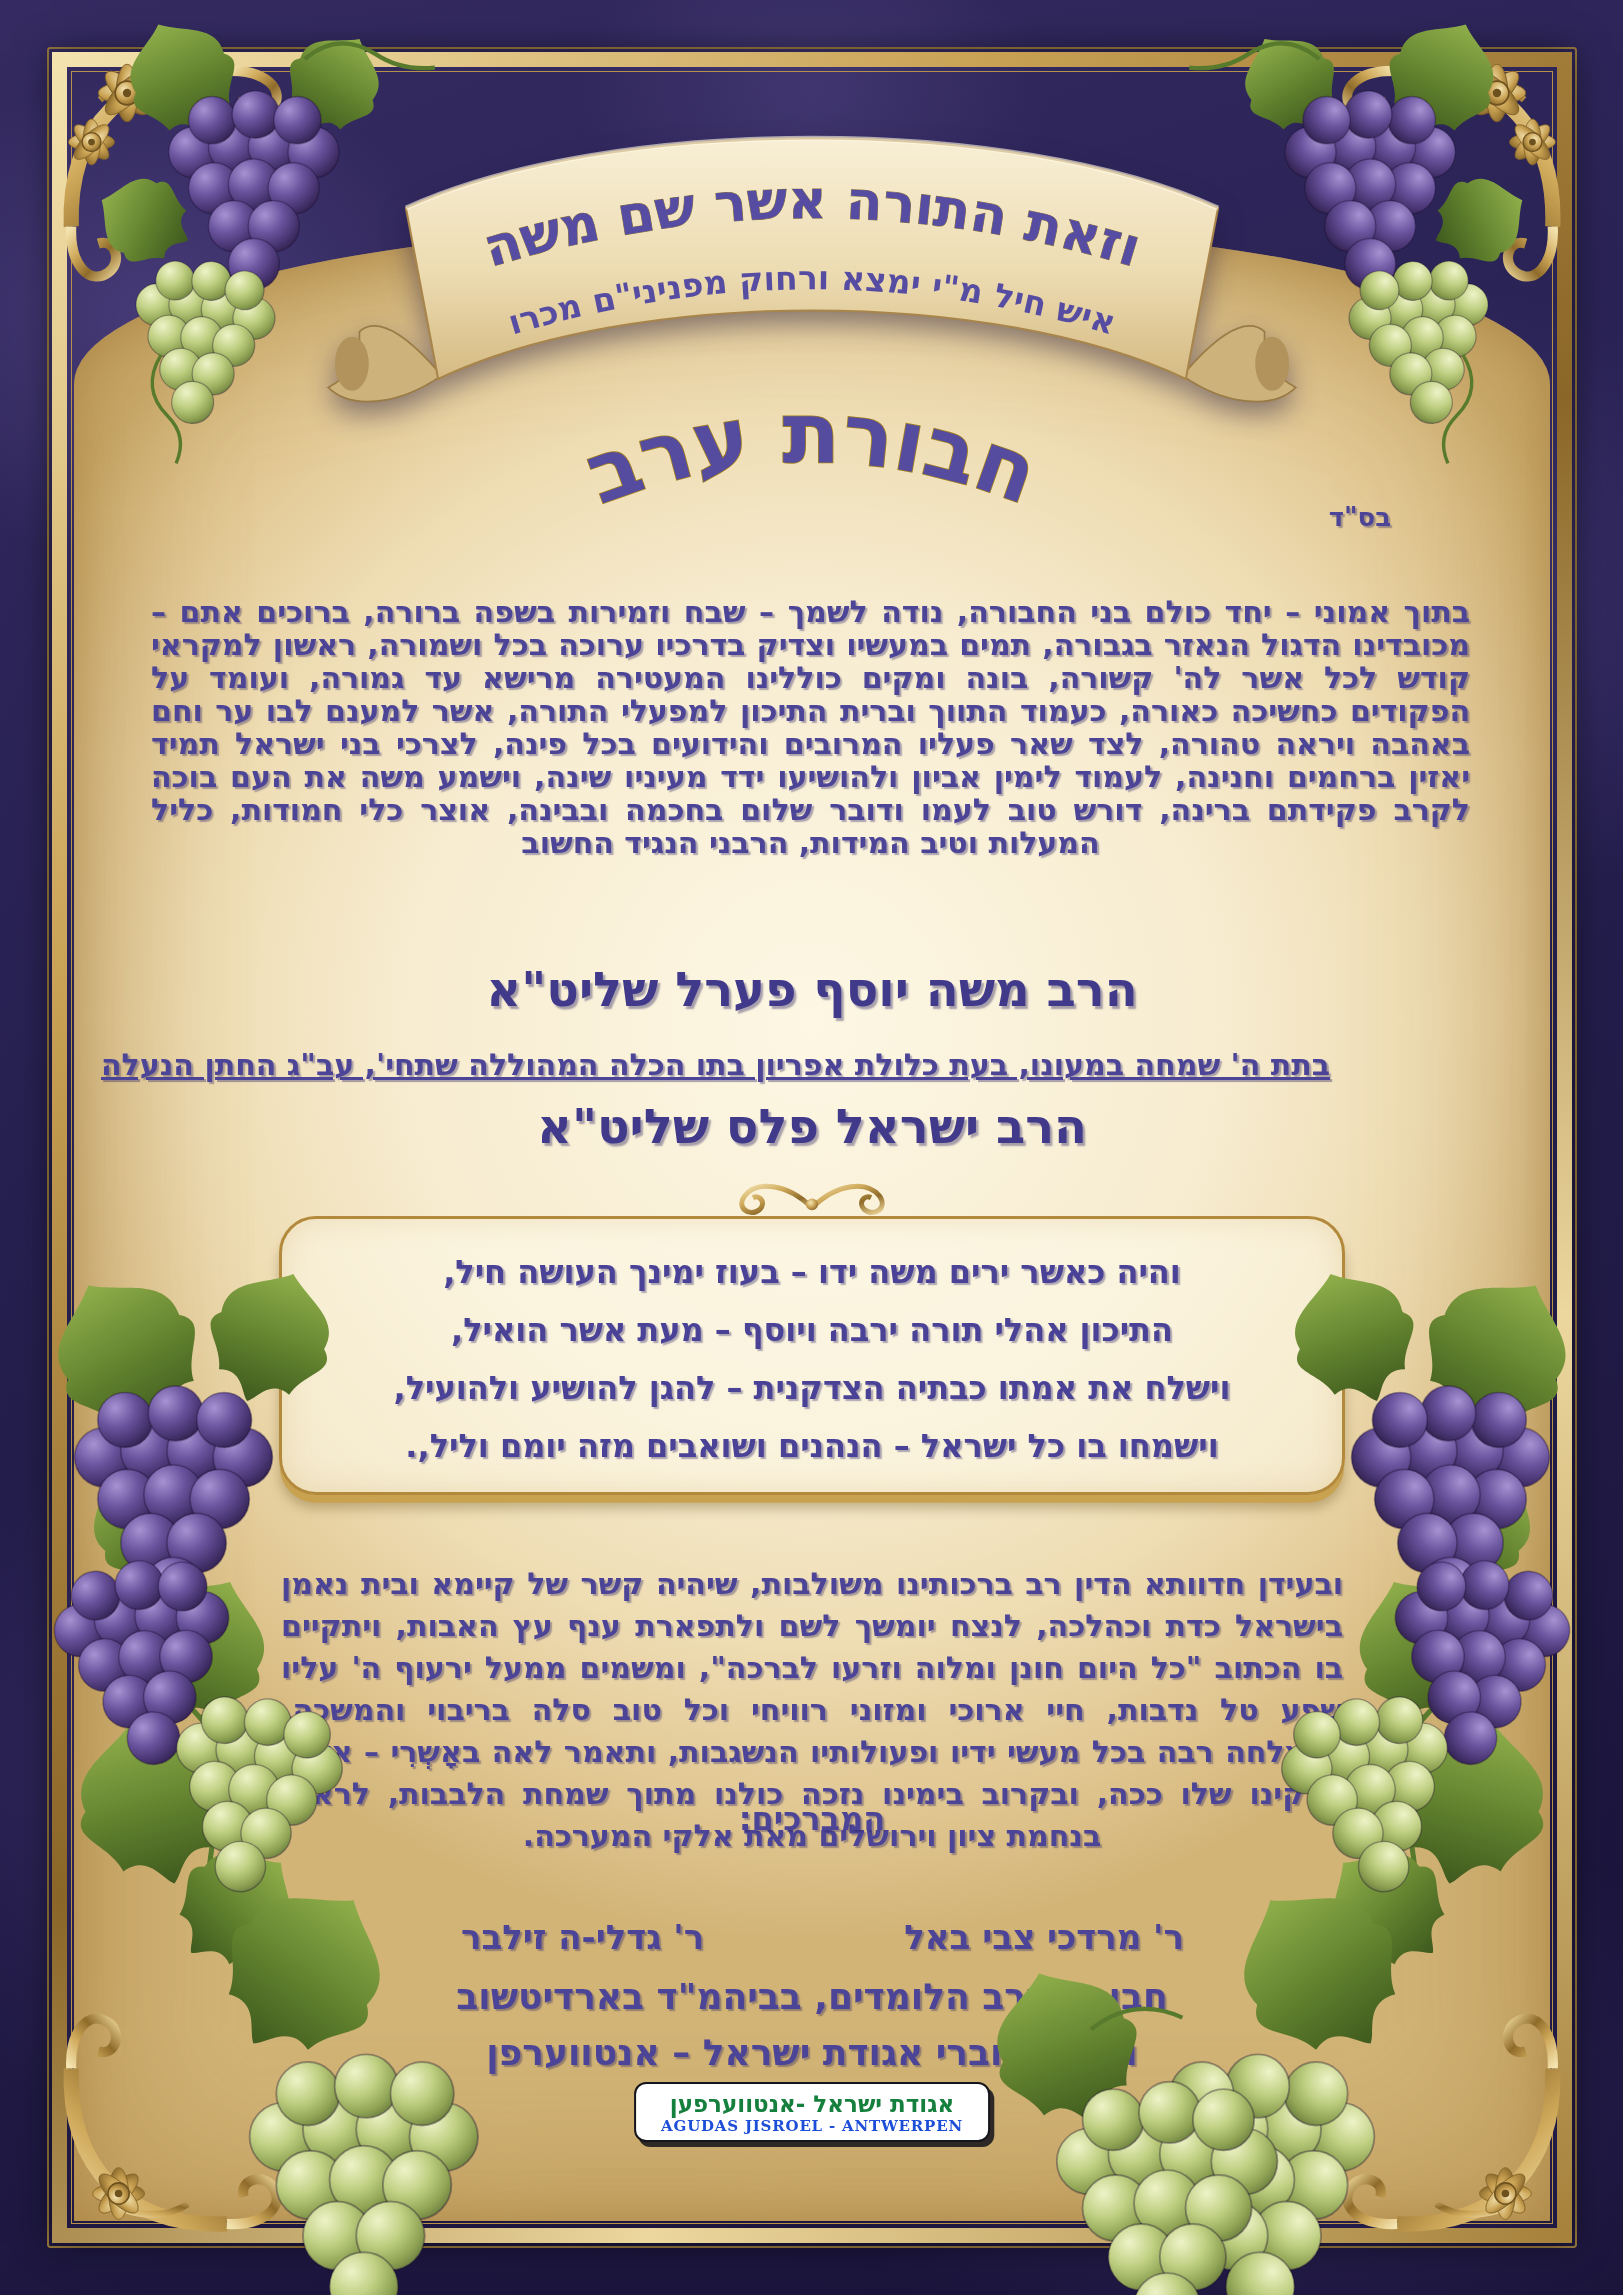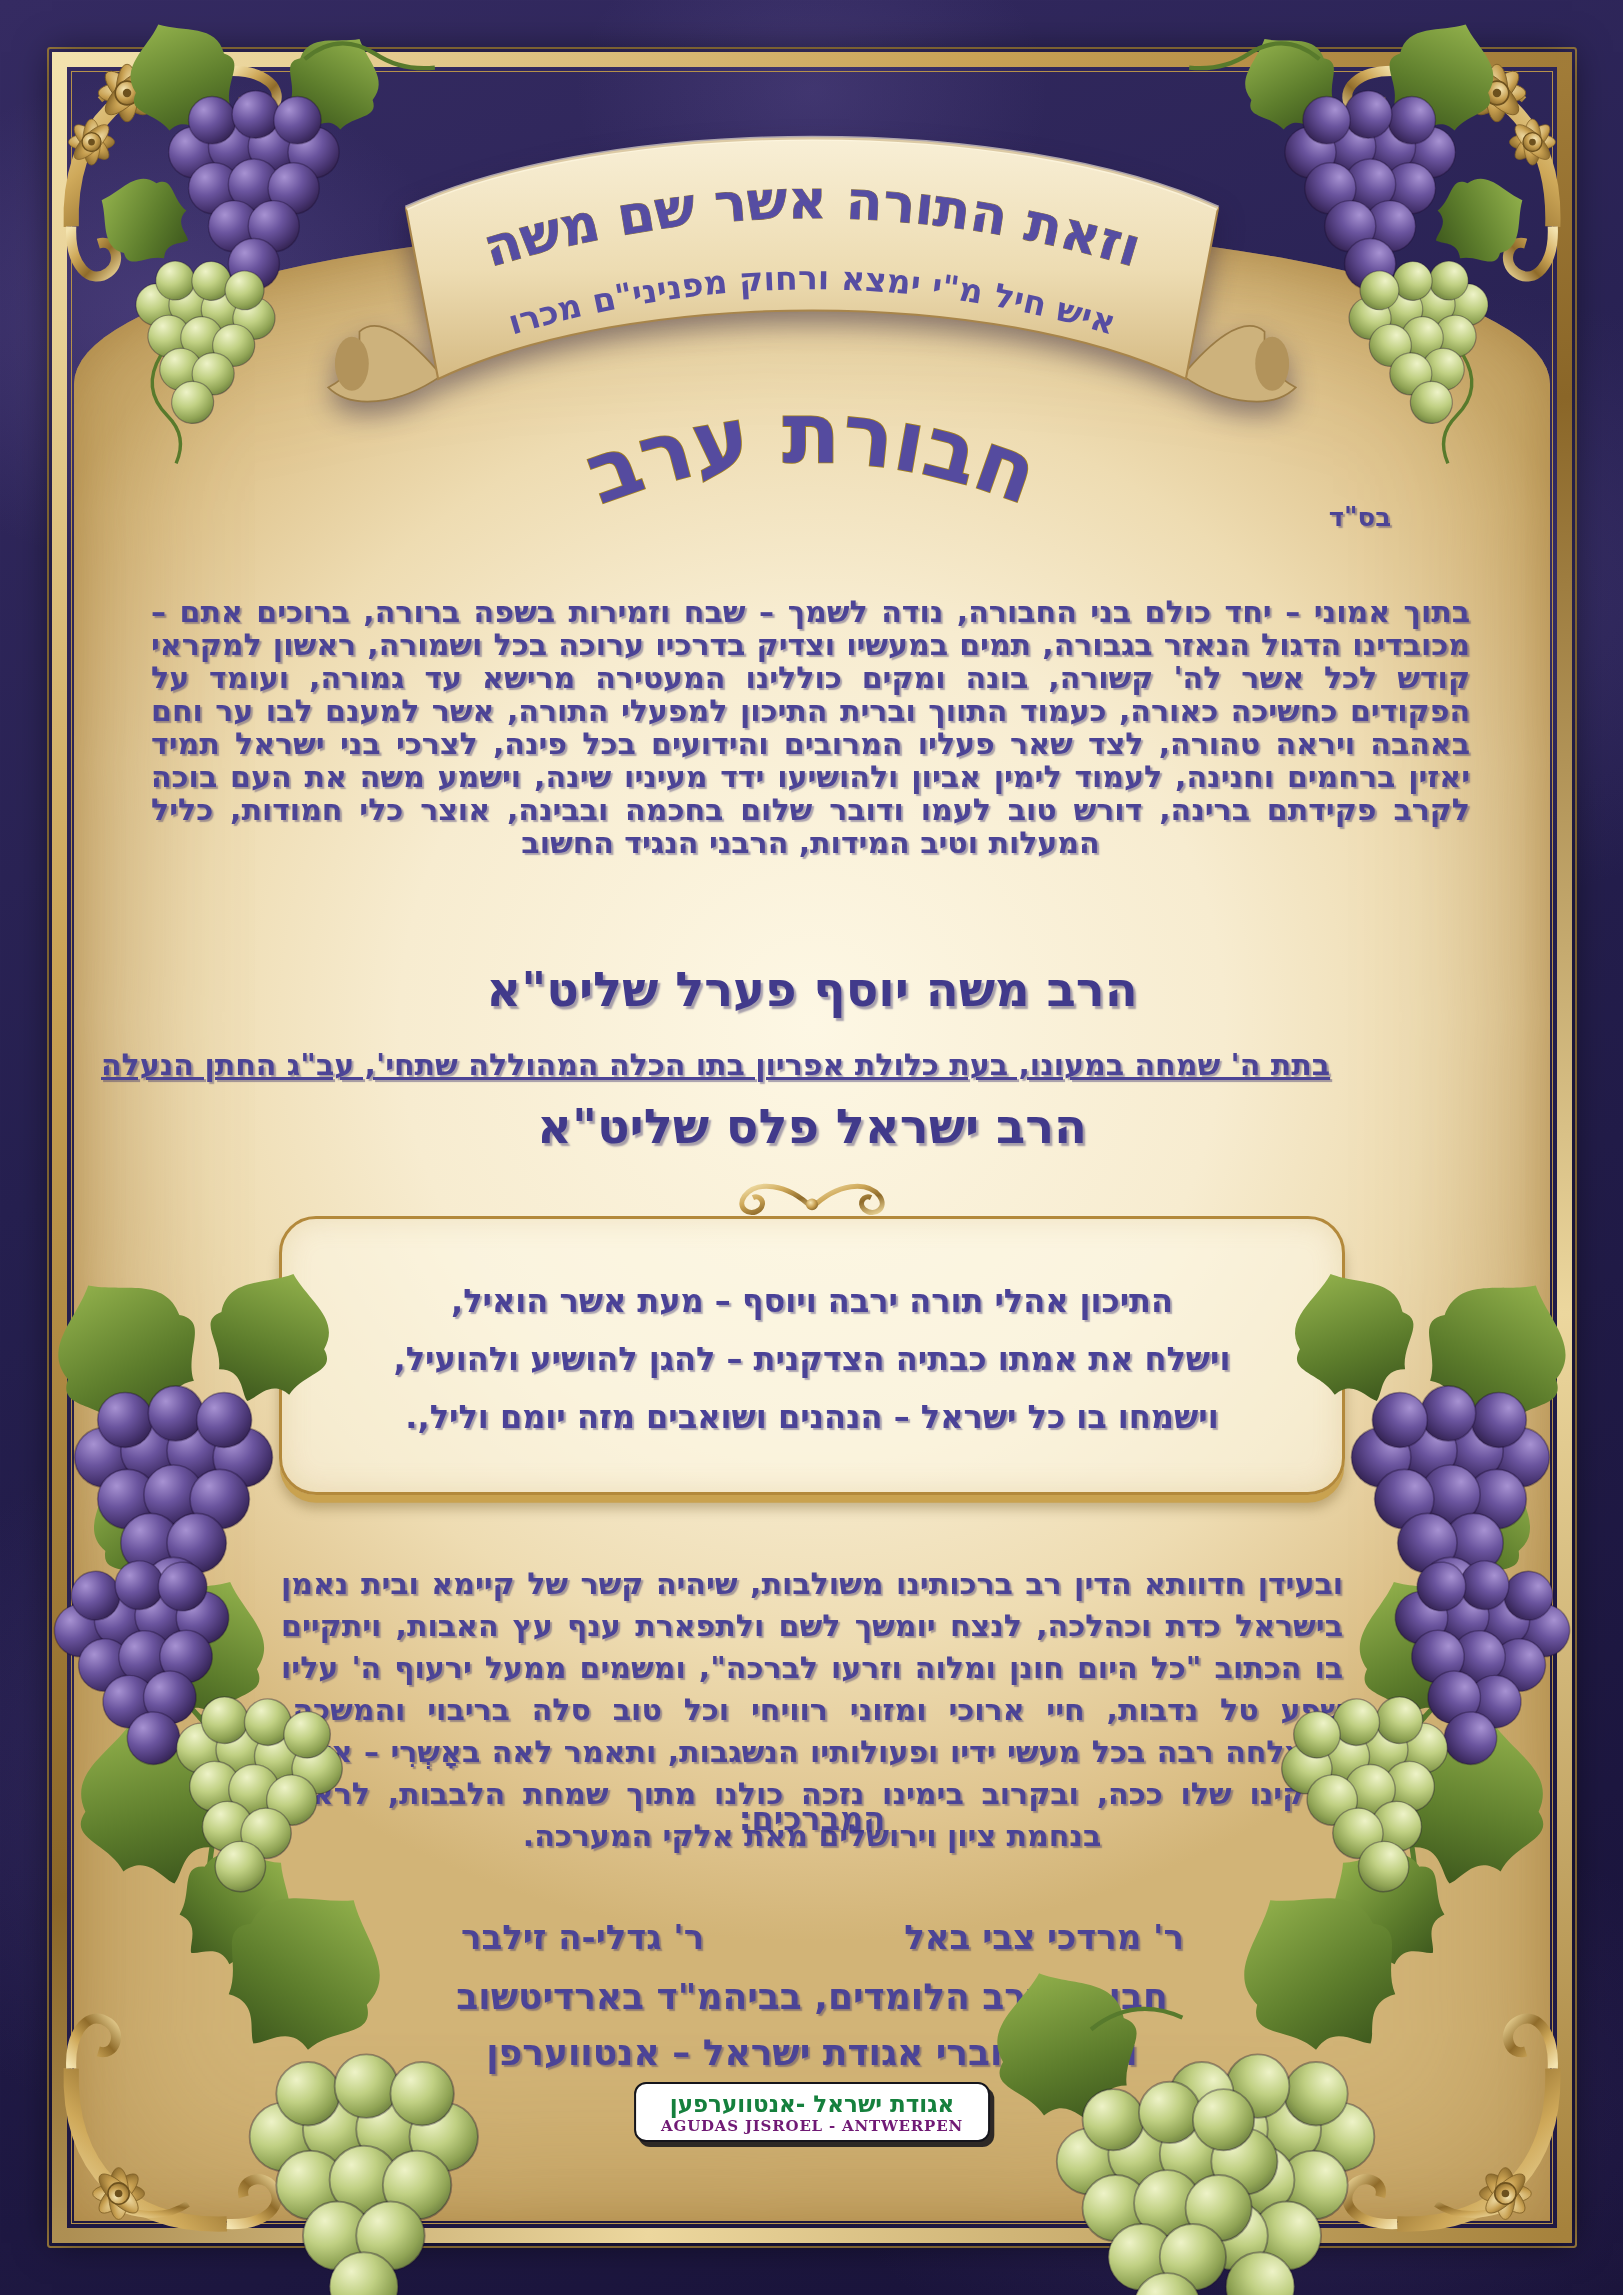--- a/index.html
+++ b/index.html
@@ -44,21 +44,21 @@
   .par-closing{top:1519px;left:281px;right:281px;font-size:30px;line-height:42px;}
   .mevarchim{top:1800px;left:0;right:0;text-align:center;font-size:32px;font-weight:bold;}
   .names-row{top:1917px;left:461px;right:440px;display:flex;justify-content:space-between;
     font-size:34px;font-weight:bold;}
   .group1{top:1976px;left:0;right:0;text-align:center;font-size:36px;font-weight:bold;}
   .group2{top:2032px;left:0;right:0;text-align:center;font-size:36px;font-weight:bold;}
   .logo{position:absolute;top:2082px;left:50%;transform:translateX(-50%);z-index:6;
     background:#fff;border:2.5px solid #15151c;border-radius:12px;padding:6.8px 25px 5px;
     text-align:center;box-shadow:4.2px 5px 0 rgba(18,18,26,.85);}
   .logo-he{direction:rtl;font-size:23px;font-weight:bold;color:#15803d;font-family:"DejaVu Sans",sans-serif;}
-  .logo-en{font-size:15px;font-weight:bold;color:#701a75;letter-spacing:0.8px;font-family:"DejaVu Serif",serif;}
+  .logo-en{font-size:15px;font-weight:bold;color:#1d4ed8;letter-spacing:0.8px;font-family:"DejaVu Serif",serif;}
   
   .decor{position:absolute;inset:0;z-index:6;pointer-events:none;}
   .banner-svg{position:absolute;left:279px;top:66px;z-index:4;filter:drop-shadow(0 12px 13.5px rgba(30,20,60,.45));}
   .title-svg{position:absolute;left:550px;top:372px;z-index:5;}
 </style>
 </head>
 <body>
 
 <div class="page">
 
@@ -260,20 +260,21 @@
 
   <svg class="flourish" width="254" height="54" viewBox="0 0 300 64">
     <g fill="none" stroke="url(#goldL)" stroke-width="6">
       <path d="M150,40 C120,10 84,8 70,26 C60,40 76,52 88,42 C96,34 88,24 80,28"></path>
       <path d="M150,40 C180,10 216,8 230,26 C240,40 224,52 212,42 C204,34 212,24 220,28"></path>
     </g>
     <circle cx="150" cy="36" r="7" fill="url(#goldR)"></circle>
   </svg>
 
   <div class="bless-box">
+    <div class="bless-line">והיה כאשר ירים משה ידו – בעוז ימינך העושה חיל,</div>
     <div class="bless-line">התיכון אהלי תורה ירבה ויוסף – מעת אשר הואיל,</div>
     <div class="bless-line">וישלח את אמתו כבתיה הצדקנית – להגן להושיע ולהועיל,</div>
     <div class="bless-line">וישמחו בו כל ישראל – הנהנים ושואבים מזה יומם וליל,.</div>
   </div>
 
   <p class="txt par par-closing">ובעידן חדוותא הדין רב ברכותינו משולבות, שיהיה קשר של קיימא ובית נאמן בישראל כדת וכהלכה, לנצח יומשך לשם ולתפארת ענף עץ האבות, ויתקיים בו הכתוב "כל היום חונן ומלוה וזרעו לברכה", ומשמים ממעל ירעוף ה' עליו שפע טל נדבות, חיי ארוכי ומזוני רוויחי וכל טוב סלה בריבוי והמשכה, בהצלחה רבה בכל מעשי ידיו ופעולותיו הנשגבות, ותאמר לאה באָשְרִי – אשרי חלקינו שלו ככה, ובקרוב בימינו נזכה כולנו מתוך שמחת הלבבות, לראות בנחמת ציון וירושלים מאת אלקי המערכה.</p>
 
   <div class="txt mevarchim">המברכים:</div>
   <div class="txt names-row">
     <span>ר' מרדכי צבי באל</span>

